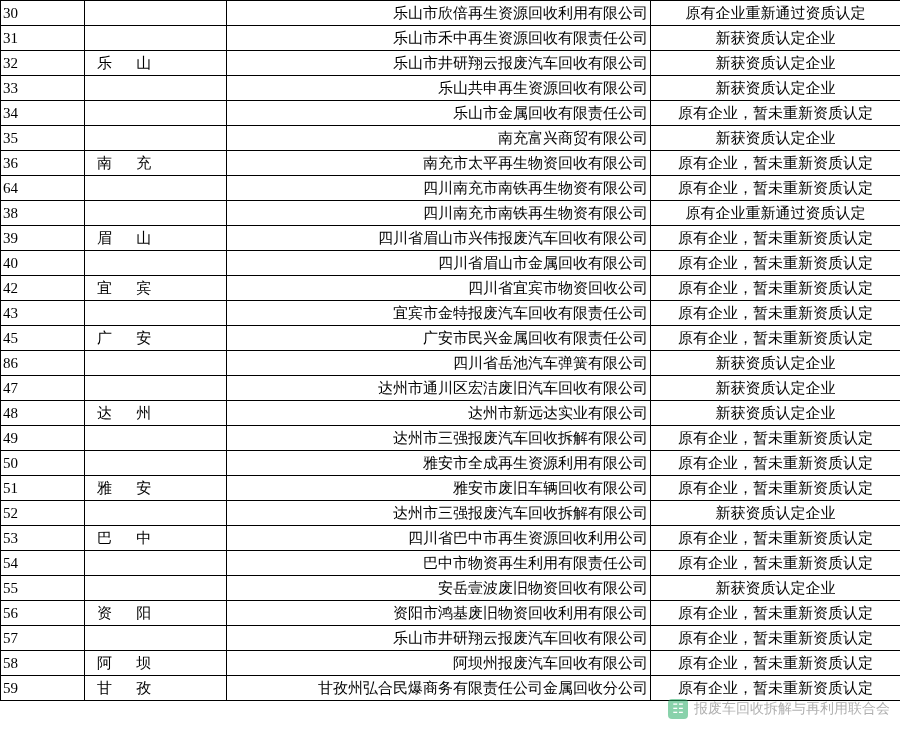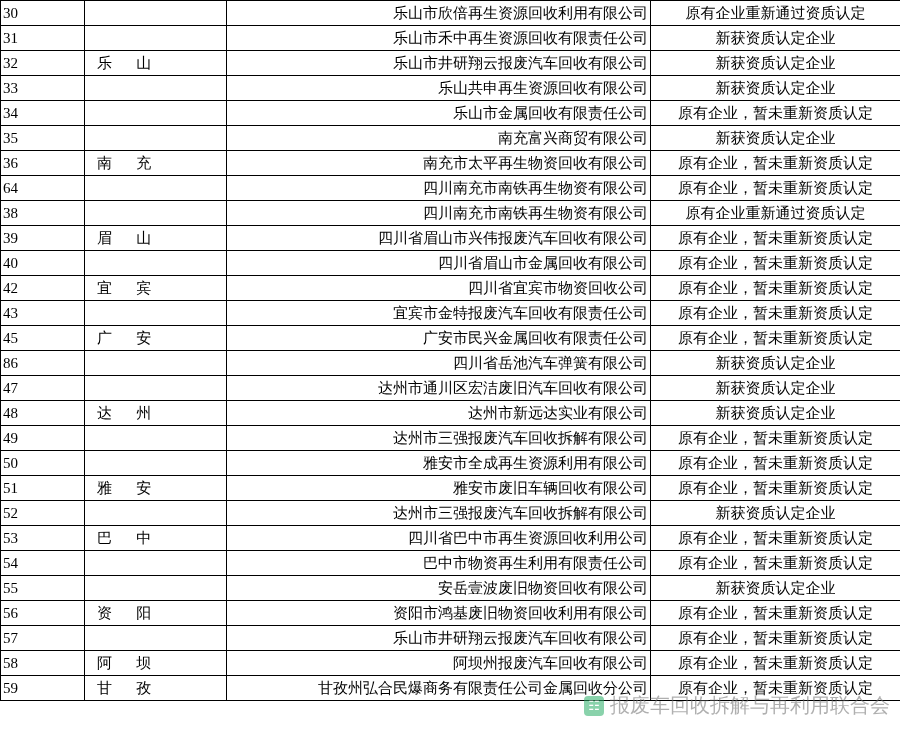--- a/index.html
+++ b/index.html
@@ -69,21 +69,21 @@
     width: 20px;
     height: 20px;
     border-radius: 4px;
     background: #2aae67;
     color: #fff;
     font-size: 13px;
     line-height: 20px;
     text-align: center;
   }
   .wm-text {
-    font-size: 20px;
+    font-size: 14px;
     color: #6f6f6f;
     white-space: nowrap;
   }
 </style>
 </head>
 <body>
 
 <table class="sheet">
   <colgroup>
     <col class="c-num">

